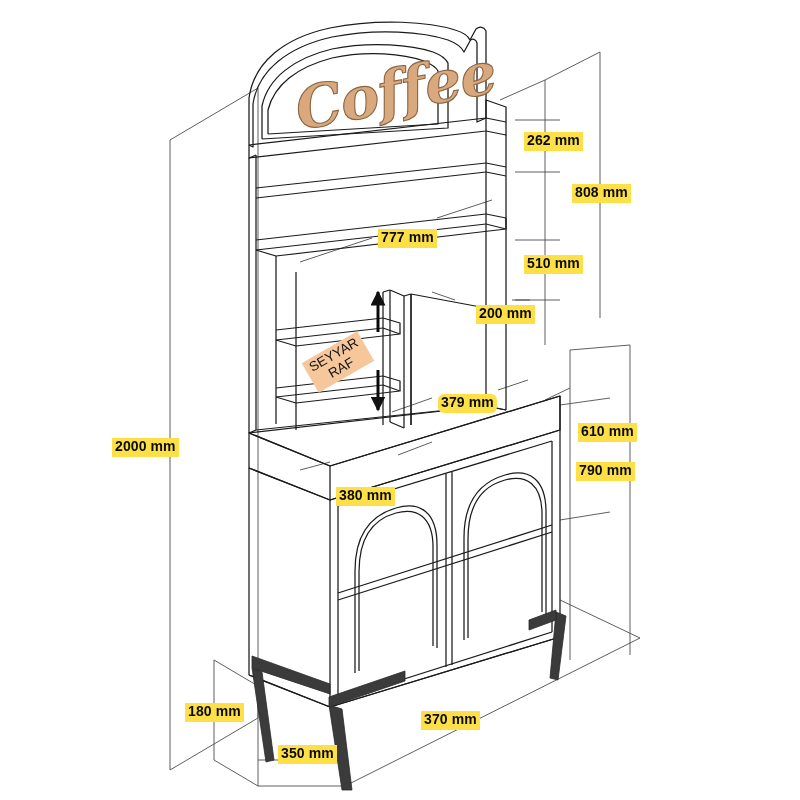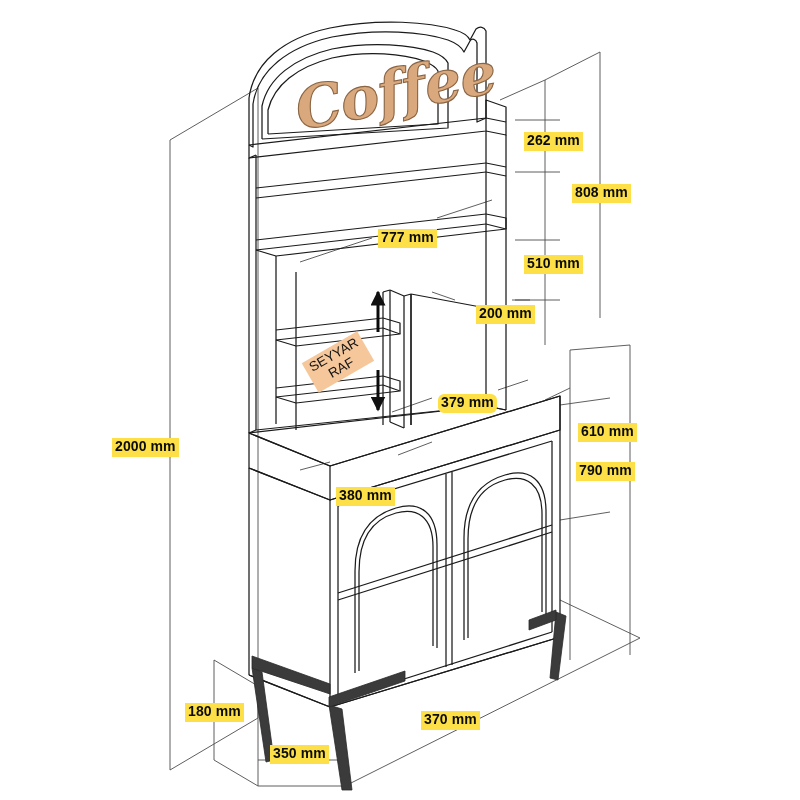--- a/index.html
+++ b/index.html
@@ -273,21 +273,21 @@
   <div class="dim-label" style="left:112px; top:438px;">2000 mm</div>
 
   <div class="dim-label" style="left:578px; top:423px;">610 mm</div>
 
   <div class="dim-label" style="left:576px; top:462px;">790 mm</div>
 
   <div class="dim-label" style="left:336px; top:465px;margin-top:22px;">380 mm</div>
 
   <div class="dim-label" style="left:185px; top:691px;margin-top:12px;">180 mm</div>
 
-  <div class="dim-label" style="left:270px; top:745px;">350 mm</div>
+  <div class="dim-label" style="left:278px; top:745px;">350 mm</div>
 
   <div class="dim-label" style="left:421px; top:711px;">370 mm</div>
 
   <div class="note-label" style="left:306px; top:345px; transform: rotate(-30deg);">
     <span>SEYYAR</span><br>
     <span>RAF</span>
   </div>
 
 </div>
 

